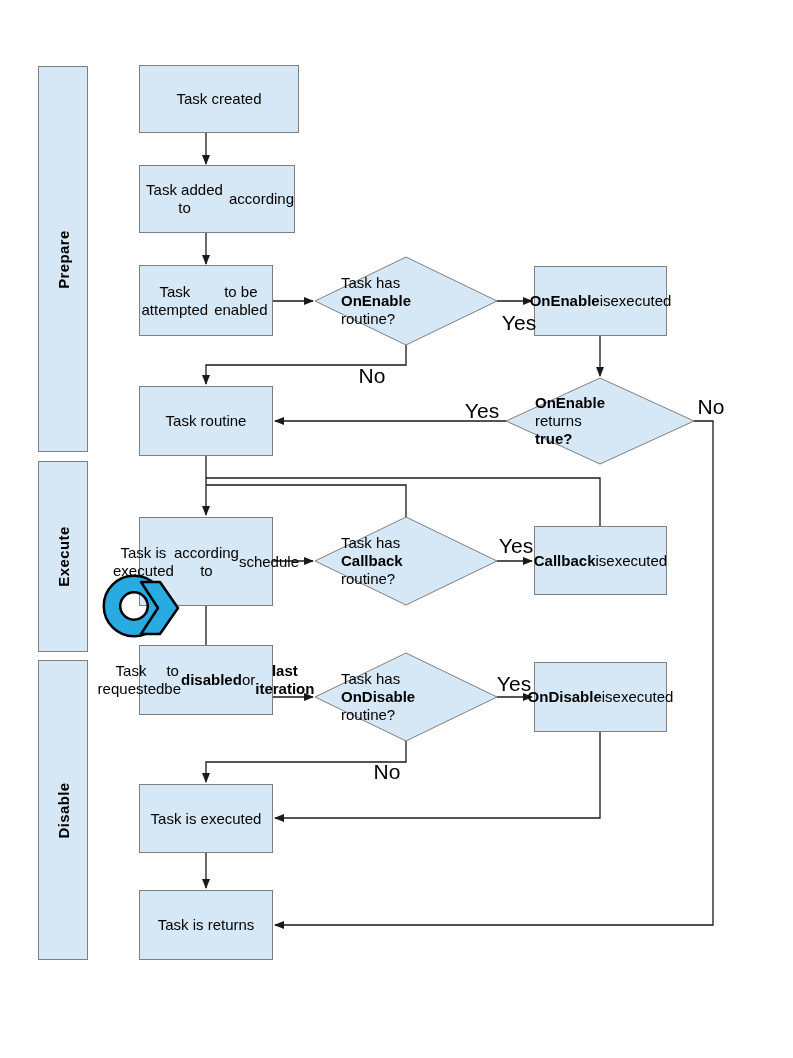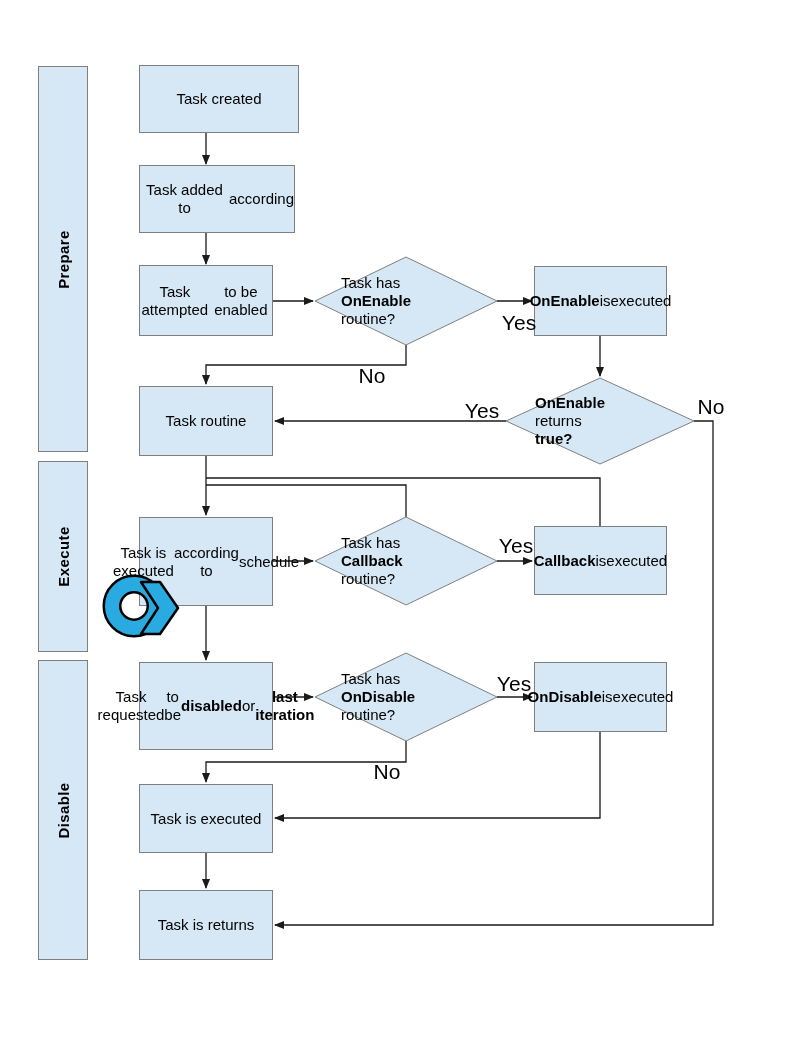--- a/index.html
+++ b/index.html
@@ -105,21 +105,21 @@
   <div class="node" style="left:139px;top:386px;width:134px;height:70px">
       <span>Task routine</span>
     </div>
   <div class="node" style="left:139px;top:517px;width:134px;height:89px">
       <span>Task is executed</span>
       <br>
       <span>according to</span>
       <br>
       <span>schedule</span>
     </div>
-  <div class="node" style="left:139px;top:662px;width:134px;height:88px">
+  <div class="node" style="left:139px;top:645px;width:134px;height:70px">
       <span>Task requested</span>
       <br>
       <span>to be </span>
       <span class="b">disabled</span>
       <span> or</span>
       <br>
       <span class="b">last iteration</span>
     </div>
   <div class="node" style="left:139px;top:784px;width:134px;height:69px">
       <span>Task is executed</span>

